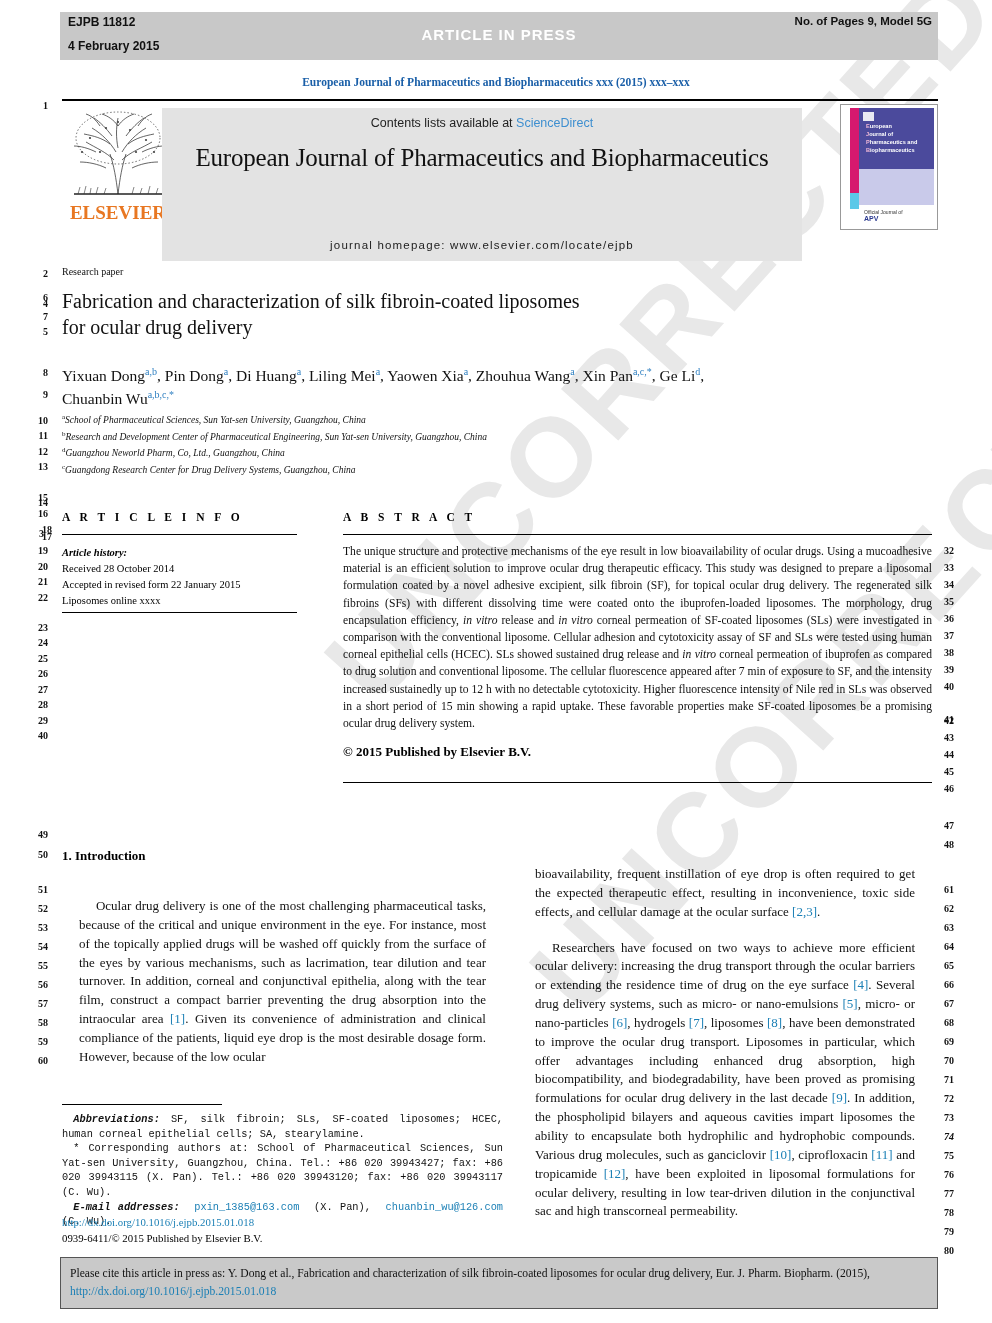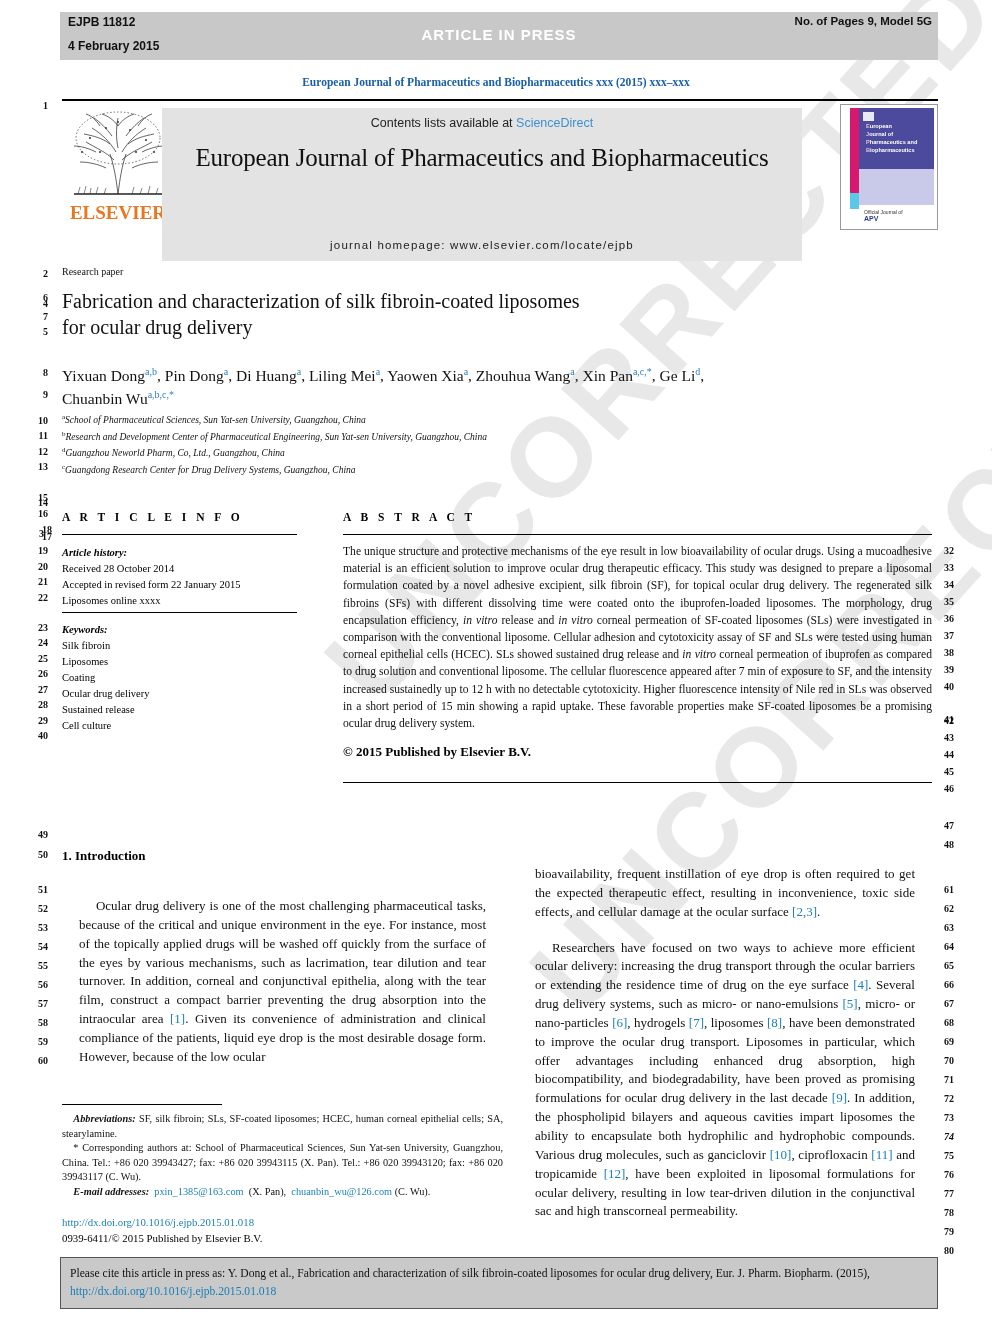--- a/index.html
+++ b/index.html
@@ -207,21 +207,21 @@
     font-family:"Liberation Serif", serif; font-size:13px; line-height:1.45;
     text-align:justify; color:#111;
   }
   .col-left p, .col-right p { margin:17px; text-indent:1.3em; }
   .ref { color:#1a7fb5; }
 
   
   .fn-rule { left:62px; top:1104px; width:160px; height:1px; }
   .footnotes {
     position:absolute; left:62px; top:1112px; width:441px;
-    font-family:Liberation Serif, serif; font-size:10.3px; line-height:1.42;
+    font-family:Liberation Mono, monospace; font-size:10.3px; line-height:1.42;
     text-align:justify; color:#111;
   }
   .footnotes .abbr { font-style:italic; font-weight:bold; }
   .footnotes .em { font-style:italic; font-weight:bold; }
   .footnotes p { margin:0; }
   .footnotes .p-indent { text-indent:1.1em; }
   .link { color:#1a7fb5; }
   .doi-block {
     position:absolute; left:62px; top:1215px; width:441px;
     font-family:"Liberation Serif", serif; font-size:10.8px; line-height:1.45;
@@ -363,29 +363,20 @@
 
     <div class="info-head">A R T I C L E   I N F O</div>
     <div class="rule info-rule"></div>
     <div class="art-history">
       <div class="hd">Article history:</div>
       <div>Received 28 October 2014</div>
       <div>Accepted in revised form 22 January 2015</div>
       <div>Liposomes online xxxx</div>
     </div>
     <div class="rule info-rule2"></div>
-    <div class="keywords">
-      <div class="hd">Keywords:</div>
-      <div>Silk fibroin</div>
-      <div>Liposomes</div>
-      <div>Coating</div>
-      <div>Ocular drug delivery</div>
-      <div>Sustained release</div>
-      <div>Cell culture</div>
-    </div>
 
     <div class="abs-head">A B S T R A C T</div>
     <div class="rule abs-rule"></div>
     <div class="abstract">The unique structure and protective mechanisms of the eye result in low bioavailability of ocular drugs. Using a mucoadhesive material is an efficient solution to improve ocular drug therapeutic efficacy. This study was designed to prepare a liposomal formulation coated by a novel adhesive excipient, silk fibroin (SF), for topical ocular drug delivery. The regenerated silk fibroins (SFs) with different dissolving time were coated onto the ibuprofen-loaded liposomes. The morphology, drug encapsulation efficiency, <i>in vitro</i> release and <i>in vitro</i> corneal permeation of SF-coated liposomes (SLs) were investigated in comparison with the conventional liposome. Cellular adhesion and cytotoxicity assay of SF and SLs were tested using human corneal epithelial cells (HCEC). SLs showed sustained drug release and <i>in vitro</i> corneal permeation of ibuprofen as compared to drug solution and conventional liposome. The cellular fluorescence appeared after 7 min of exposure to SF, and the intensity increased sustainedly up to 12 h with no detectable cytotoxicity. Higher fluorescence intensity of Nile red in SLs was observed in a short period of 15 min showing a rapid uptake. These favorable properties make SF-coated liposomes be a promising ocular drug delivery system.</div>
     <div class="copyright">© 2015 Published by Elsevier B.V.</div>
     <div class="rule abs-rule-bottom"></div>
 
     <div class="sec-title">1. Introduction</div>
     <div class="col-left">
       <p>Ocular drug delivery is one of the most challenging pharmaceutical tasks, because of the critical and unique environment in the eye. For instance, most of the topically applied drugs will be washed off quickly from the surface of the eyes by various mechanisms, such as lacrimation, tear dilution and tear turnover. In addition, corneal and conjunctival epithelia, along with the tear film, construct a compact barrier preventing the drug absorption into the intraocular area <span class="ref">[1]</span>. Given its convenience of administration and clinical compliance of the patients, liquid eye drop is the most desirable dosage form. However, because of the low ocular</p>

